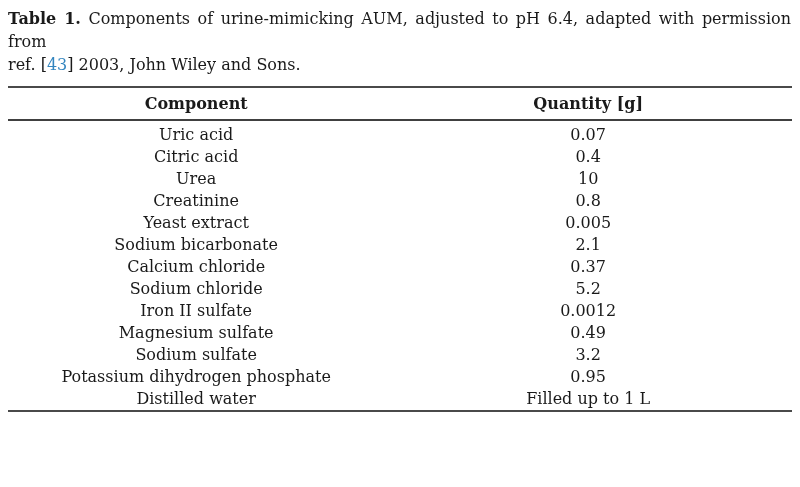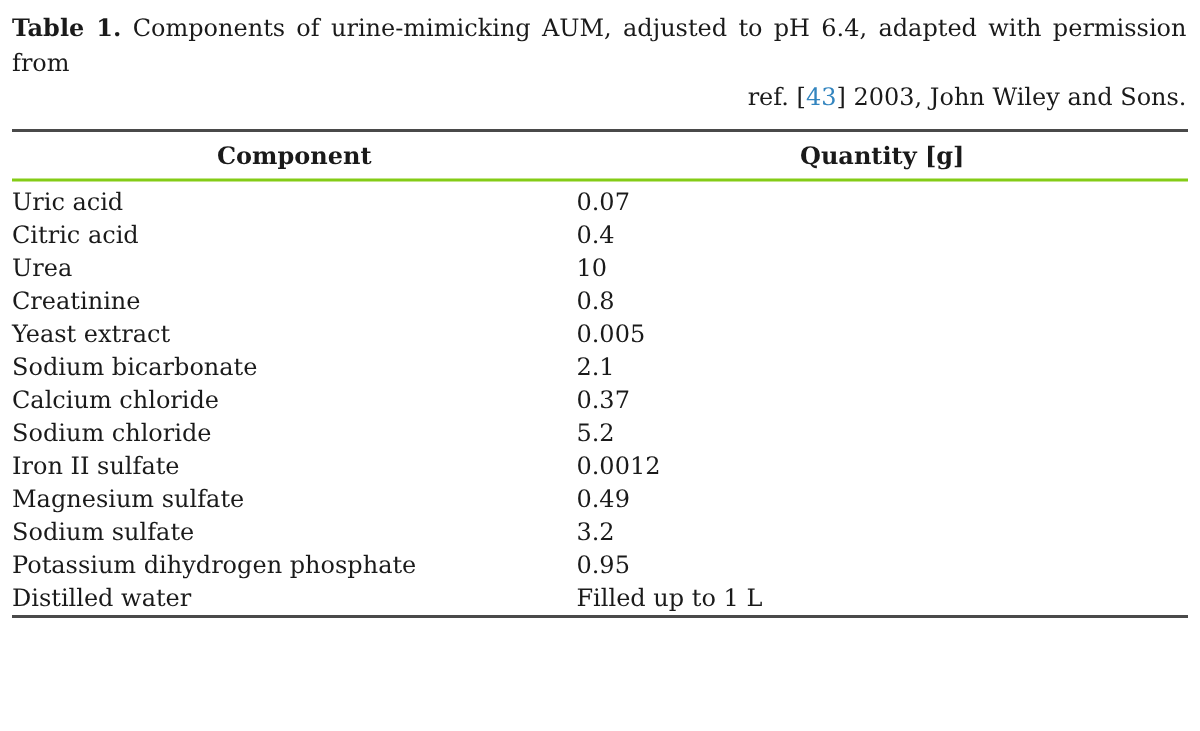--- a/index.html
+++ b/index.html
@@ -19,21 +19,21 @@
     margin: 7px 9px 0 8px;
   }
   .caption .line1 {
     line-height: 23px;
     text-align: justify;
     text-align-last: justify;
     white-space: normal;
   }
   .caption .line2 {
     line-height: 23px;
-    text-align: right;
+    text-align: left;
   }
   .caption-label {
     font-weight: bold;
   }
   .ref-link {
     text-decoration: none;
     cursor: pointer;
   }
   table.components {
     width: 784px;
@@ -44,26 +44,26 @@
     table-layout: fixed;
   }
   table.components col.c1 { width: 48%; }
   table.components col.c2 { width: 52%; }
   table.components th {
     font-weight: bold;
     font-size: 16px;
     text-align: center;
     height: 31px;
     padding: 0;
-    border-bottom: 2px solid #84cc16;
+    border-bottom: 2px solid #404040;
     vertical-align: middle;
   }
   table.components td {
     font-size: 16px;
-    text-align: left;
+    text-align: center;
     height: 22px;
     line-height: 22px;
     padding: 0;
     vertical-align: middle;
     white-space: nowrap;
   }
   table.components tbody tr:first-child td {
     padding-top: 3px;
   }
 </style>

